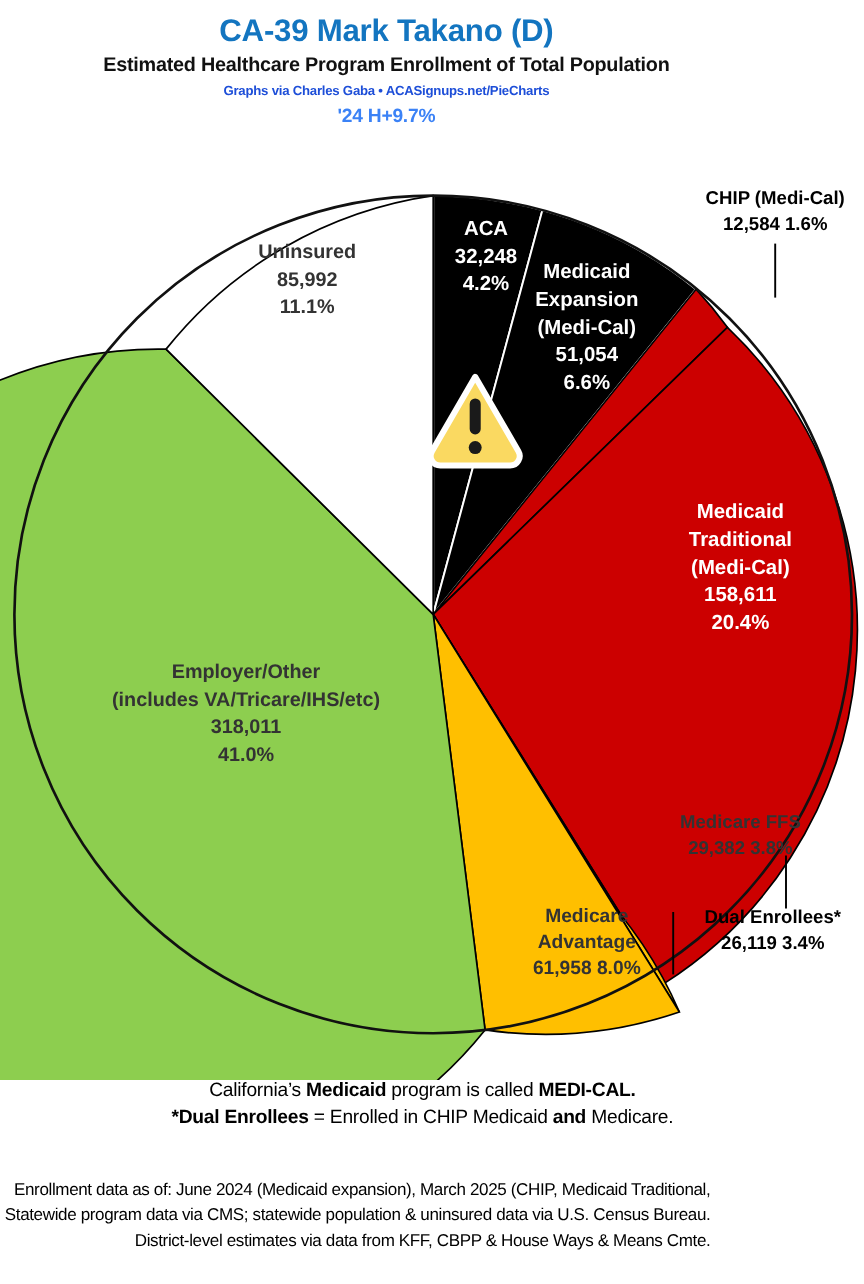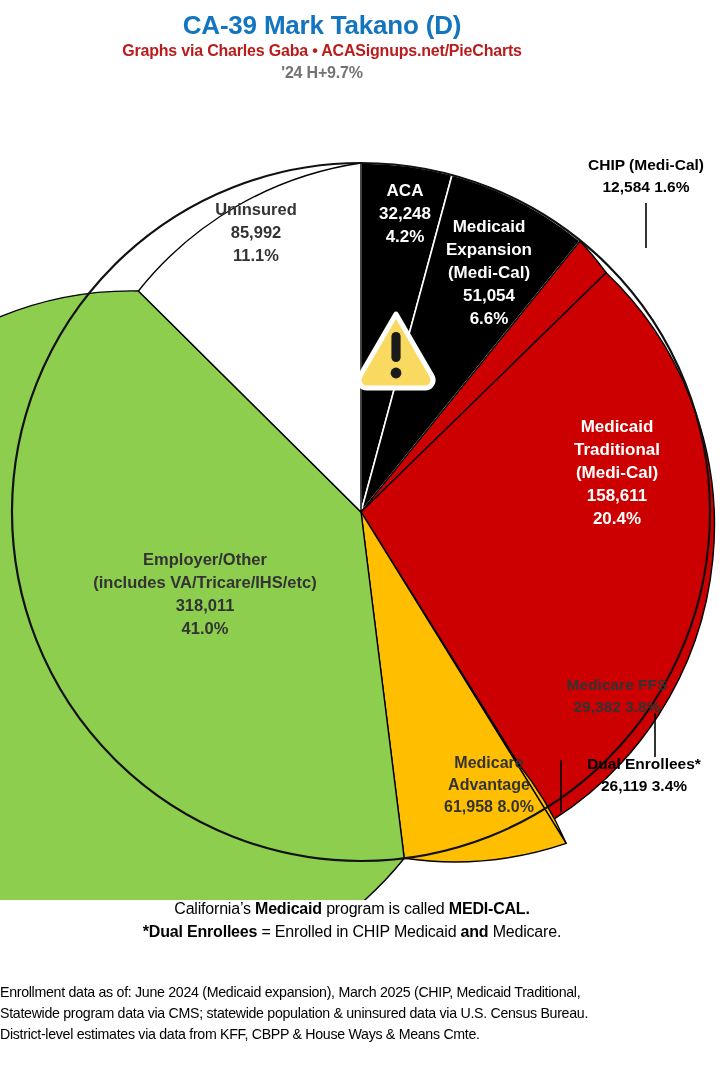--- a/index.html
+++ b/index.html
@@ -34,30 +34,30 @@
   }
   #chart-subtitle-1 {
     font-size: 16.5px;
     font-weight: bold;
     color: #111111;
     line-height: 22px;
     margin-top: 3px;
     letter-spacing: -0.2px;
   }
   #chart-subtitle-2 {
-    font-size: 16px;
-    font-weight: bold;
-    color: #b91c1c;
+    font-size: 11px;
+    font-weight: bold;
+    color: #1d4ed8;
     line-height: 22px;
     letter-spacing: -0.2px;
   }
   #chart-partisan-lean {
     font-size: 16px;
     font-weight: bold;
-    color: #737373;
+    color: #3b82f6;
     line-height: 21px;
     letter-spacing: -0.2px;
   }
 
   
   #pie-wrap {
     position: absolute;
     left: 0;
     top: 0;
     width: 720px;
@@ -79,34 +79,35 @@
     line-height: 23px;
     letter-spacing: -0.2px;
   }
   .note-line b { font-weight: bold; }
 
   #sources {
     position: absolute;
     left: 0;
     top: 982px;
     width: 592px;
-    text-align: left;
+    text-align: right;
   }
   .source-line {
     font-size: 14.2px;
     color: #000000;
     line-height: 21px;
     letter-spacing: -0.3px;
   }
 </style>
 </head>
 <body>
 
 <div id="header">
   <div id="chart-title">CA-39 Mark Takano (D)</div>
+  <div id="chart-subtitle-1">Estimated Healthcare Program Enrollment of Total Population</div>
   <div id="chart-subtitle-2">Graphs via Charles Gaba  •  ACASignups.net/PieCharts</div>
   <div id="chart-partisan-lean">'24 H+9.7%</div>
 </div>
 
 <div id="pie-wrap">
 <svg id="pie-svg" width="720" height="900" viewBox="0 0 720 900" xmlns="http://www.w3.org/2000/svg">
   <defs>
     <pattern id="dualStripe" width="7" height="7" patternUnits="userSpaceOnUse" patternTransform="rotate(45)">
       <rect width="7" height="7" fill="#FFBF00"></rect>
       <rect width="3.4" height="7" fill="#CC0000"></rect>

